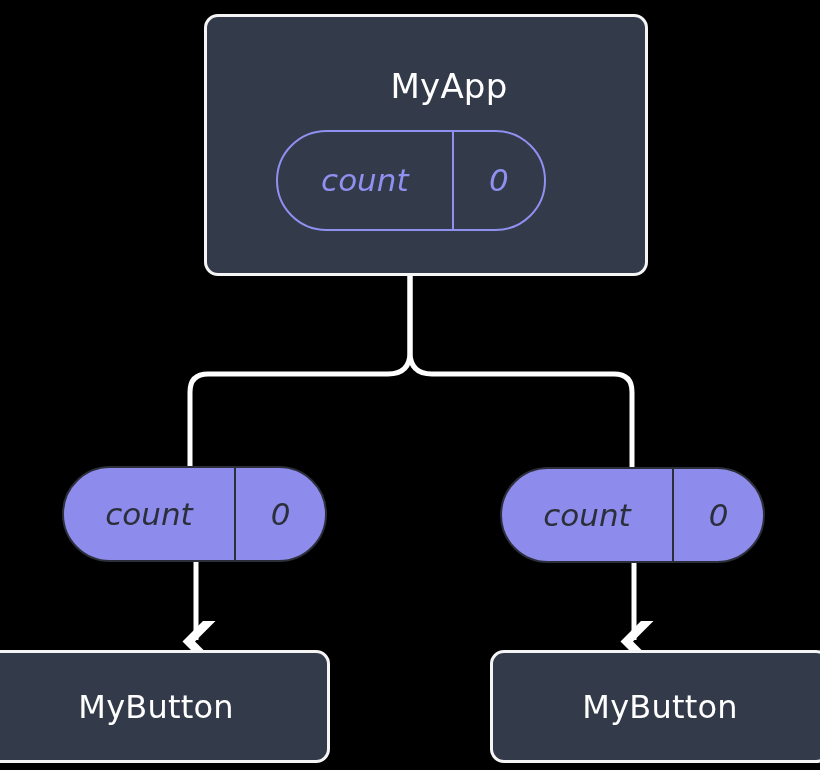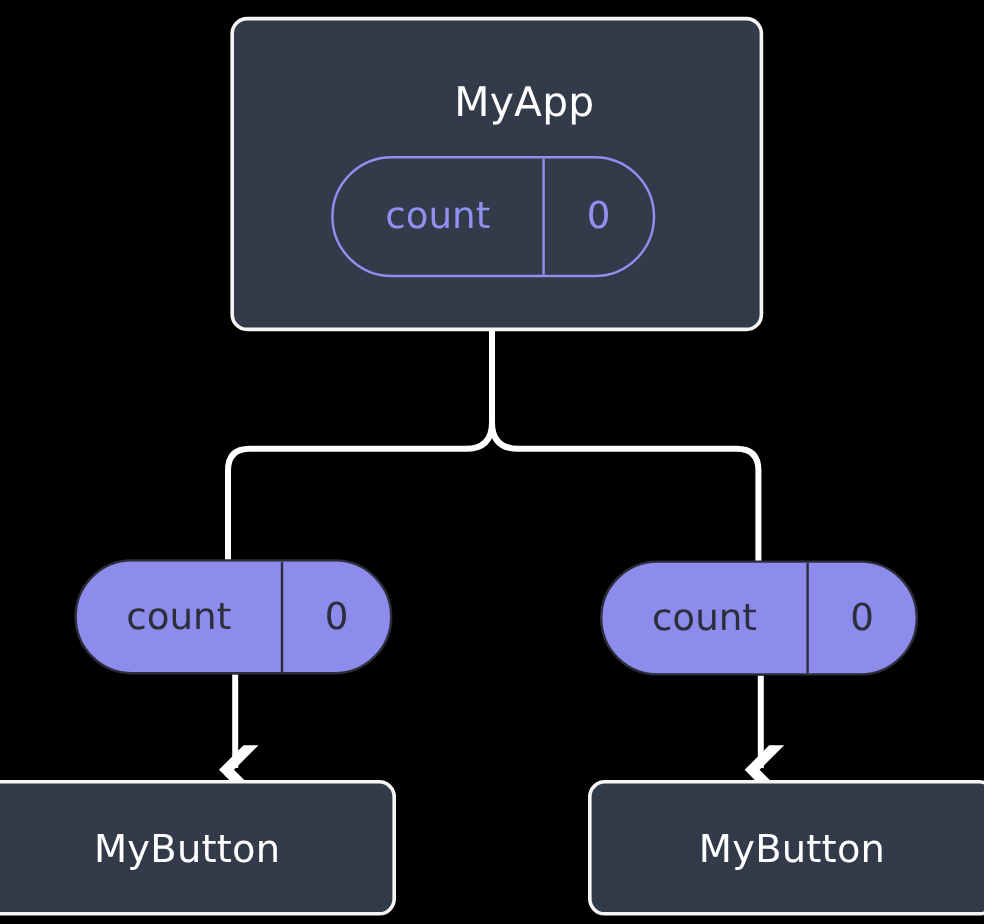--- a/index.html
+++ b/index.html
@@ -31,21 +31,21 @@
     color: #ffffff;
     font-size: 34px;
     font-weight: 400;
     letter-spacing: 0.2px;
     line-height: 1;
     white-space: nowrap;
   }
 
   
   #myapp-box {
-    left: 192px;
+    left: 204px;
     top: 14px;
     width: 444px;
     height: 262px;
     padding-left: 46px;
   }
   #myapp-box .comp-title {
     margin-top: 52px;
   }
 
   
@@ -77,20 +77,21 @@
     overflow: hidden;
   }
   .pill .pill-key,
   .pill .pill-val {
     display: flex;
     align-items: center;
     justify-content: center;
     box-sizing: border-box;
     line-height: 1;
     white-space: nowrap;
+    font-style: italic;
   }
 
   
   .pill.outline {
     border: 2px solid #8f90f0;
     background: transparent;
   }
   .pill.outline .pill-key {
     color: #8f90f0;
     font-size: 31px;

